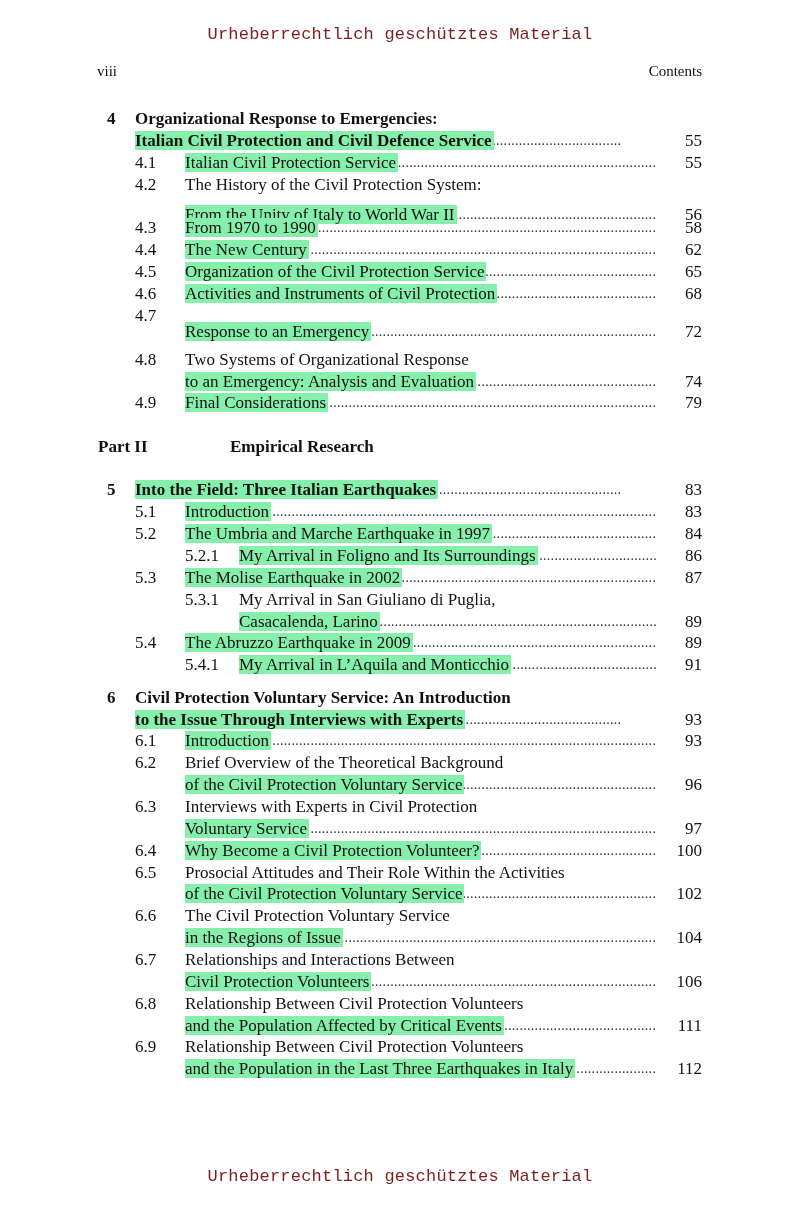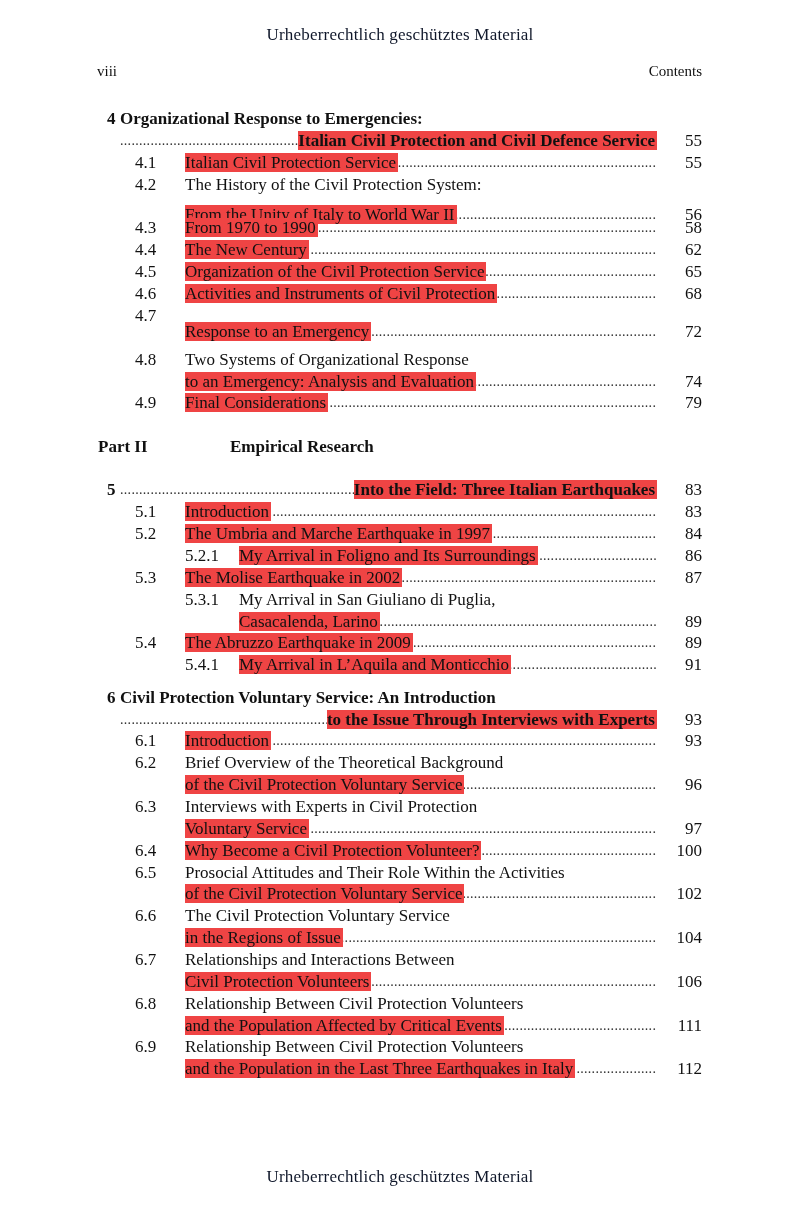--- a/index.html
+++ b/index.html
@@ -1,44 +1,44 @@
 <!DOCTYPE html>
 <html><head>
 <meta charset="utf-8">
 <style>
   html, body { margin: 0; padding: 0; background: #ffffff; }
   body { width: 800px; height: 1212px; position: relative; overflow: hidden; }
   .watermark {
     position: absolute; left: 0; width: 800px; text-align: center;
-    font-family: Liberation Serif, serif; font-size: 17px; color: #0f172a;
+    font-family: Liberation Mono, monospace; font-size: 17px; color: #7f1d1d;
     letter-spacing: 0.2px;
   }
   .wm-top { top: 25px; }
   .wm-bottom { top: 1167px; }
   .running-head {
     position: absolute; top: 63px; left: 97px; width: 605px; height: 20px;
     font-family: "Liberation Serif", serif; font-size: 15px; color: #111;
   }
   .running-head .folio { position: absolute; left: 0; top: 0; }
   .running-head .rh-title { position: absolute; right: 0; top: 0; }
   .toc { position: absolute; left: 0; top: 0; width: 800px;
          font-family: "Liberation Serif", serif; font-size: 17px; color: #111; }
   .line { position: absolute; left: 0; width: 800px; height: 22px; line-height: 22px; white-space: nowrap; }
   .num { position: absolute; }
   .num.ch { left: 107px; font-weight: bold; }
   .num.sec { left: 135px; }
   .num.sub { left: 185px; }
   .num.part { left: 98px; font-weight: bold; }
   .txt { position: absolute; overflow: hidden; }
-  .txt.ch { left: 120px; font-weight: bold; text-align: right; }
+  .txt.ch { left: 135px; font-weight: bold; }
   .txt.sec { left: 185px; }
   .txt.sub { left: 239px; }
   .txt.part { left: 182px; font-weight: bold; margin-left: 48px; }
   .lead { width: auto; right: 143px; }
-  .lead .t { background: #ef4444; padding-right: 2px; position: relative; z-index: 1; }
+  .lead .t { background: #86efac; padding-right: 2px; position: relative; z-index: 1; }
   .lead .t.bold { font-weight: bold; }
   .lead::after {
     content: ". . . . . . . . . . . . . . . . . . . . . . . . . . . . . . . . . . . . . . . . . . . . . . . . . . . . . . . . . . . . . . . . . . . . . . . . . . . . . . . . . . . . . . . . . . . . . . . . . . . . . . . . . . . . . . . . . . . . . . . . . . . . . . . .";
     position: absolute; left: 0; top: 0; white-space: nowrap; font-weight: normal;
     letter-spacing: -1.6px; font-size: 14px; color: #333;
   }
   .pg { position: absolute; right: 98px; text-align: right; }
 </style>
 </head>
 <body>

